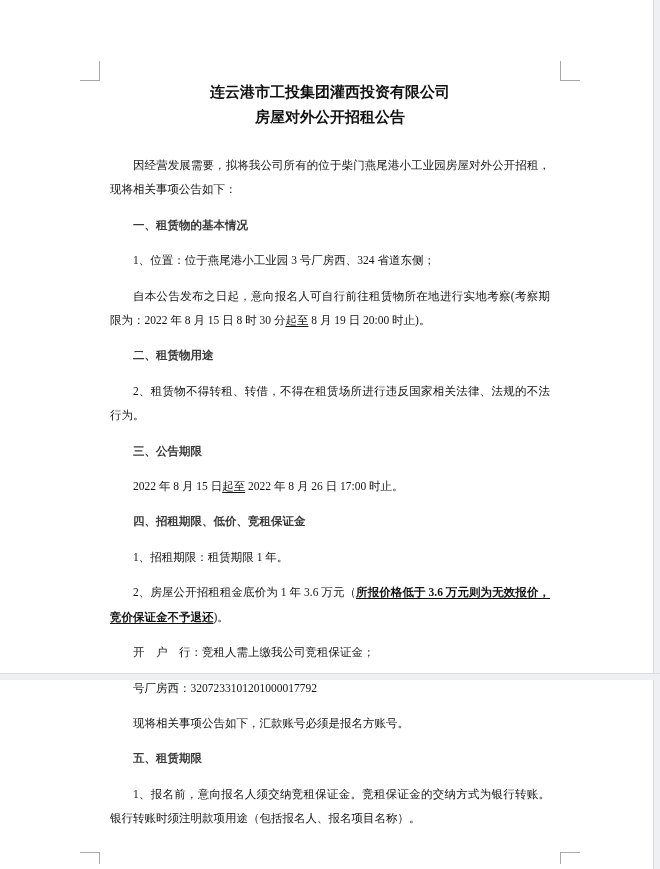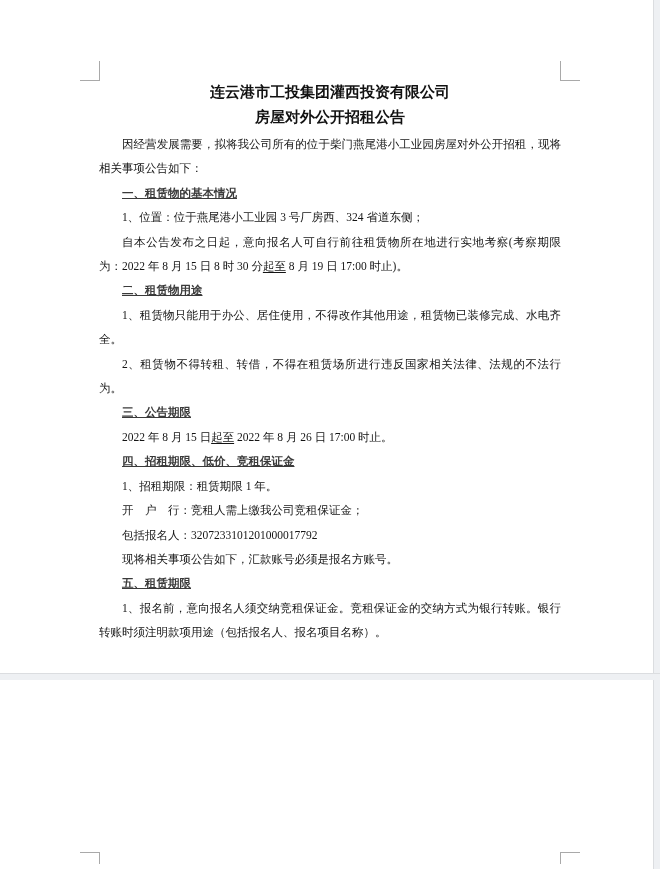--- a/index.html
+++ b/index.html
@@ -47,34 +47,33 @@
     color: #141414;
   }
   .title {
     margin: 0;
     font-size: 15px;
     line-height: 25px;
     font-weight: 700;
     text-align: center;
     color: #111111;
   }
-  .title.last { margin-bottom: 2px; }
+  .title.last { margin-bottom: 23px; }
   .para {
-    margin: 0;
+    margin: 11px;
     font-size: 11.5px;
     line-height: 24.4px;
     text-indent: 2em;
     text-align: justify;
     color: #141414;
     word-break: break-all;
   }
   .para.heading {
     font-weight: 700;
     color: #3a3a3a;
-    text-decoration: underline;
   }
   .u {
     text-decoration: underline;
     text-underline-offset: 2px;
   }
   .bu {
     font-weight: 700;
     text-decoration: underline;
     text-underline-offset: 2px;
   }
@@ -91,33 +90,33 @@
 
   <div class="content">
 
     <h1 class="title">连云港市工投集团灌西投资有限公司</h1>
     <h1 class="title last">房屋对外公开招租公告</h1>
 
     <p class="para">因经营发展需要，拟将我公司所有的位于柴门燕尾港小工业园房屋对外公开招租，现将相关事项公告如下：</p>
 
     <p class="para heading">一、租赁物的基本情况</p>
     <p class="para">1、位置：位于燕尾港小工业园 3 号厂房西、324 省道东侧；</p>
-    <p class="para"><span>自本公告发布之日起，意向报名人可自行前往租赁物所在地进行实地考察(考察期限为：2022 年 8 月 15 日 8 时 30 分</span><span class="u">起至</span><span> 8 月 19 日 17:00 时止)。</span></p>
+    <p class="para"><span>自本公告发布之日起，意向报名人可自行前往租赁物所在地进行实地考察(考察期限为：2022 年 8 月 15 日 8 时 30 分</span><span class="u">起至</span><span> 8 月 19 日 20:00 时止)。</span></p>
 
     <p class="para heading">二、租赁物用途</p>
-    <p class="para">1、租赁物只能用于办公、居住使用，不得改作其他用途，租赁物已装修完成、水电齐全。</p>
     <p class="para">2、租赁物不得转租、转借，不得在租赁场所进行违反国家相关法律、法规的不法行为。</p>
 
     <p class="para heading">三、公告期限</p>
     <p class="para"><span>2022 年 8 月 15 日</span><span class="u">起至</span><span> 2022 年 8 月 26 日 17:00 时止。</span></p>
 
     <p class="para heading">四、招租期限、低价、竞租保证金</p>
     <p class="para">1、招租期限：租赁期限 1 年。</p>
+    <p class="para"><span>2、房屋公开招租租金底价为 1 年 3.6 万元（</span><span class="bu">所报价格低于 3.6 万元则为无效报价，竞价保证金不予退还</span><span>)。</span></p>
     <p class="para">开　户　行：竞租人需上缴我公司竞租保证金；</p>
-    <p class="para">包括报名人：3207233101201000017792</p>
+    <p class="para">号厂房西：3207233101201000017792</p>
     <p class="para">现将相关事项公告如下，汇款账号必须是报名方账号。</p>
 
     <p class="para heading">五、租赁期限</p>
     <p class="para">1、报名前，意向报名人须交纳竞租保证金。竞租保证金的交纳方式为银行转账。银行转账时须注明款项用途（包括报名人、报名项目名称）。</p>
 
   </div>
 
   <div class="edge-right"></div>
   <div class="edge-bottom"></div>
 

